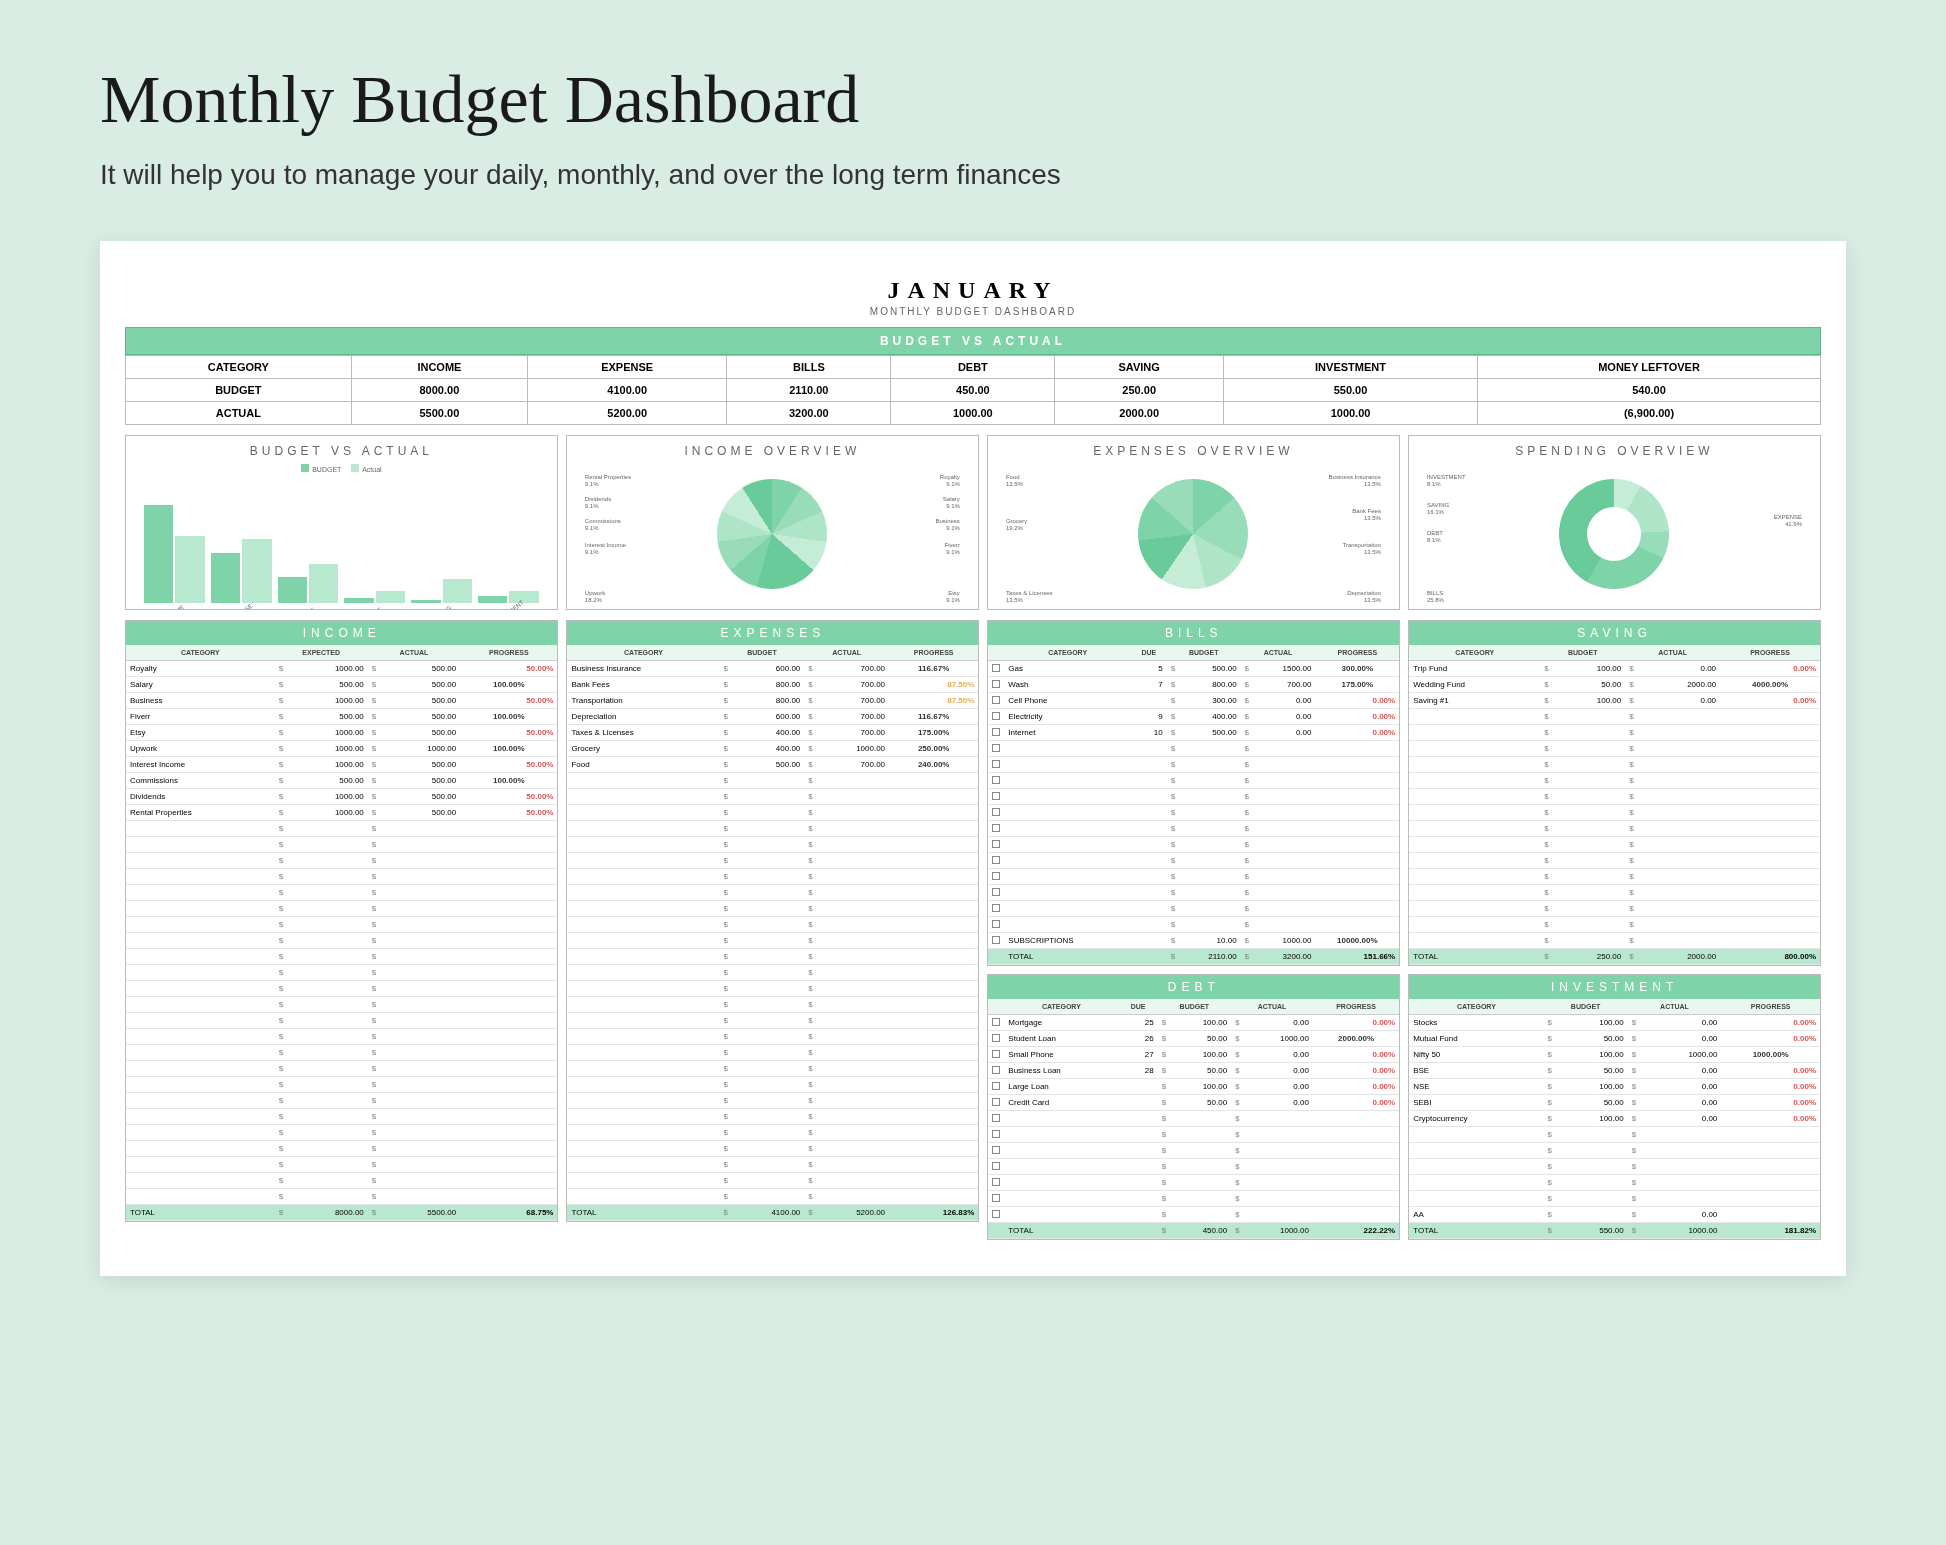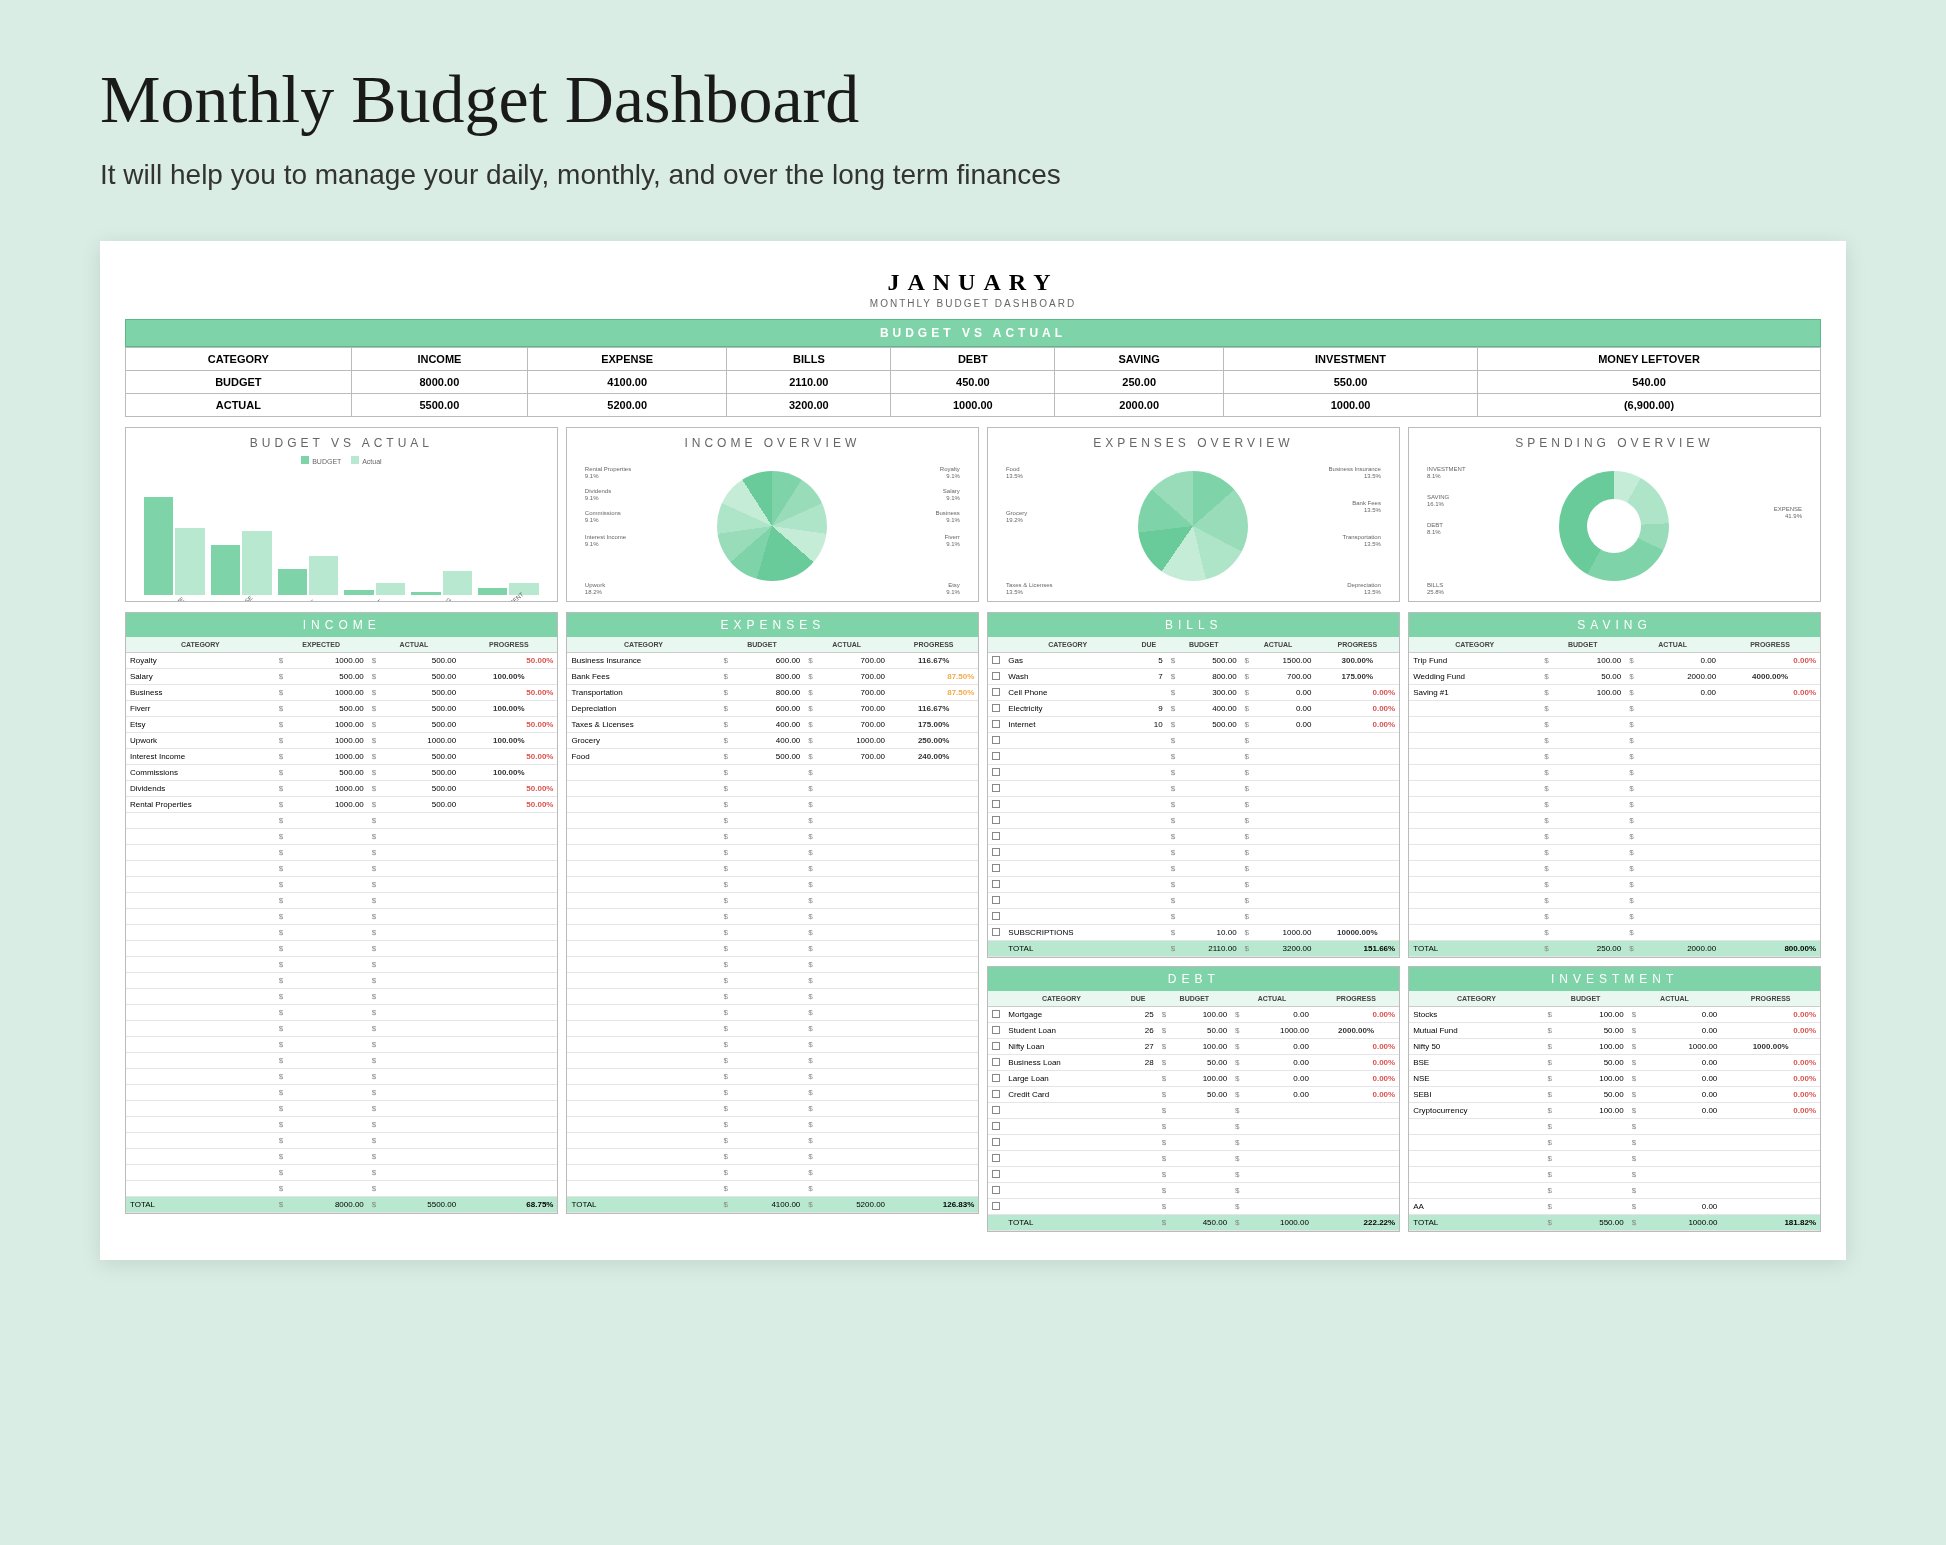--- a/index.html
+++ b/index.html
@@ -1,19 +1,19 @@
 <!DOCTYPE html>
 <html><head>
 <meta charset="utf-8">
 <style>
 * { margin: 0; padding: 0; box-sizing: border-box; }
 body { background: #d9ede4; font-family: Arial, sans-serif; width: 1946px; height: 1545px; padding: 40px 100px; }
 .hero-title { font-family: 'Times New Roman', serif; font-size: 68px; font-weight: 400; color: #1a1a1a; margin-bottom: 20px; margin-top: 20px; }
 .hero-subtitle { font-size: 28px; color: #333; margin-bottom: 50px; }
-.dashboard { background: #fff; width: 100%; padding: 28px 25px; box-shadow: 0 4px 20px rgba(0,0,0,0.1); }
+.dashboard { background: #fff; width: 100%; padding: 36px 25px; box-shadow: 0 4px 20px rgba(0,0,0,0.1); }
 .month-title { text-align: center; font-family: 'Times New Roman', serif; font-size: 24px; letter-spacing: 8px; font-weight: bold; margin-bottom: 2px; }
 .month-sub { text-align: center; font-size: 10px; letter-spacing: 2px; color: #666; margin-bottom: 10px; }
 .bva-header { background: #7ed3a8; color: #fff; text-align: center; padding: 6px; font-size: 12px; letter-spacing: 4px; font-weight: bold; border: 1px solid #5bb88a; }
 .summary-table { width: 100%; border-collapse: collapse; font-size: 11px; }
 .summary-table th, .summary-table td { border: 1px solid #bbb; padding: 5px 8px; text-align: center; font-weight: bold; }
 .summary-table th { background: #fff; }
 .summary-table td { background: #fff; }
 .charts-row { display: flex; gap: 8px; margin-top: 10px; }
 .chart-panel { border: 1px solid #bbb; flex: 1; height: 175px; padding: 8px; position: relative; overflow: hidden; }
 .chart-panel-wide { flex: 1.05; }
@@ -1007,21 +1007,21 @@
                 <td class="cat">Student Loan</td>
                 <td class="num">26</td>
                 <td class="num currency">50.00</td>
                 <td class="num currency">1000.00</td>
                 <td class="pct green">2000.00%</td>
               </tr>
             </tbody>
             <tbody>
               <tr>
                 <td class="chk"><span></span></td>
-                <td class="cat">Nifty Loan</td>
+                <td class="cat">Small Phone</td>
                 <td class="num">27</td>
                 <td class="num currency">100.00</td>
                 <td class="num currency">0.00</td>
                 <td class="pct red">0.00%</td>
               </tr>
             </tbody>
             <tbody>
               <tr>
                 <td class="chk"><span></span></td>
                 <td class="cat">Business Loan</td>

